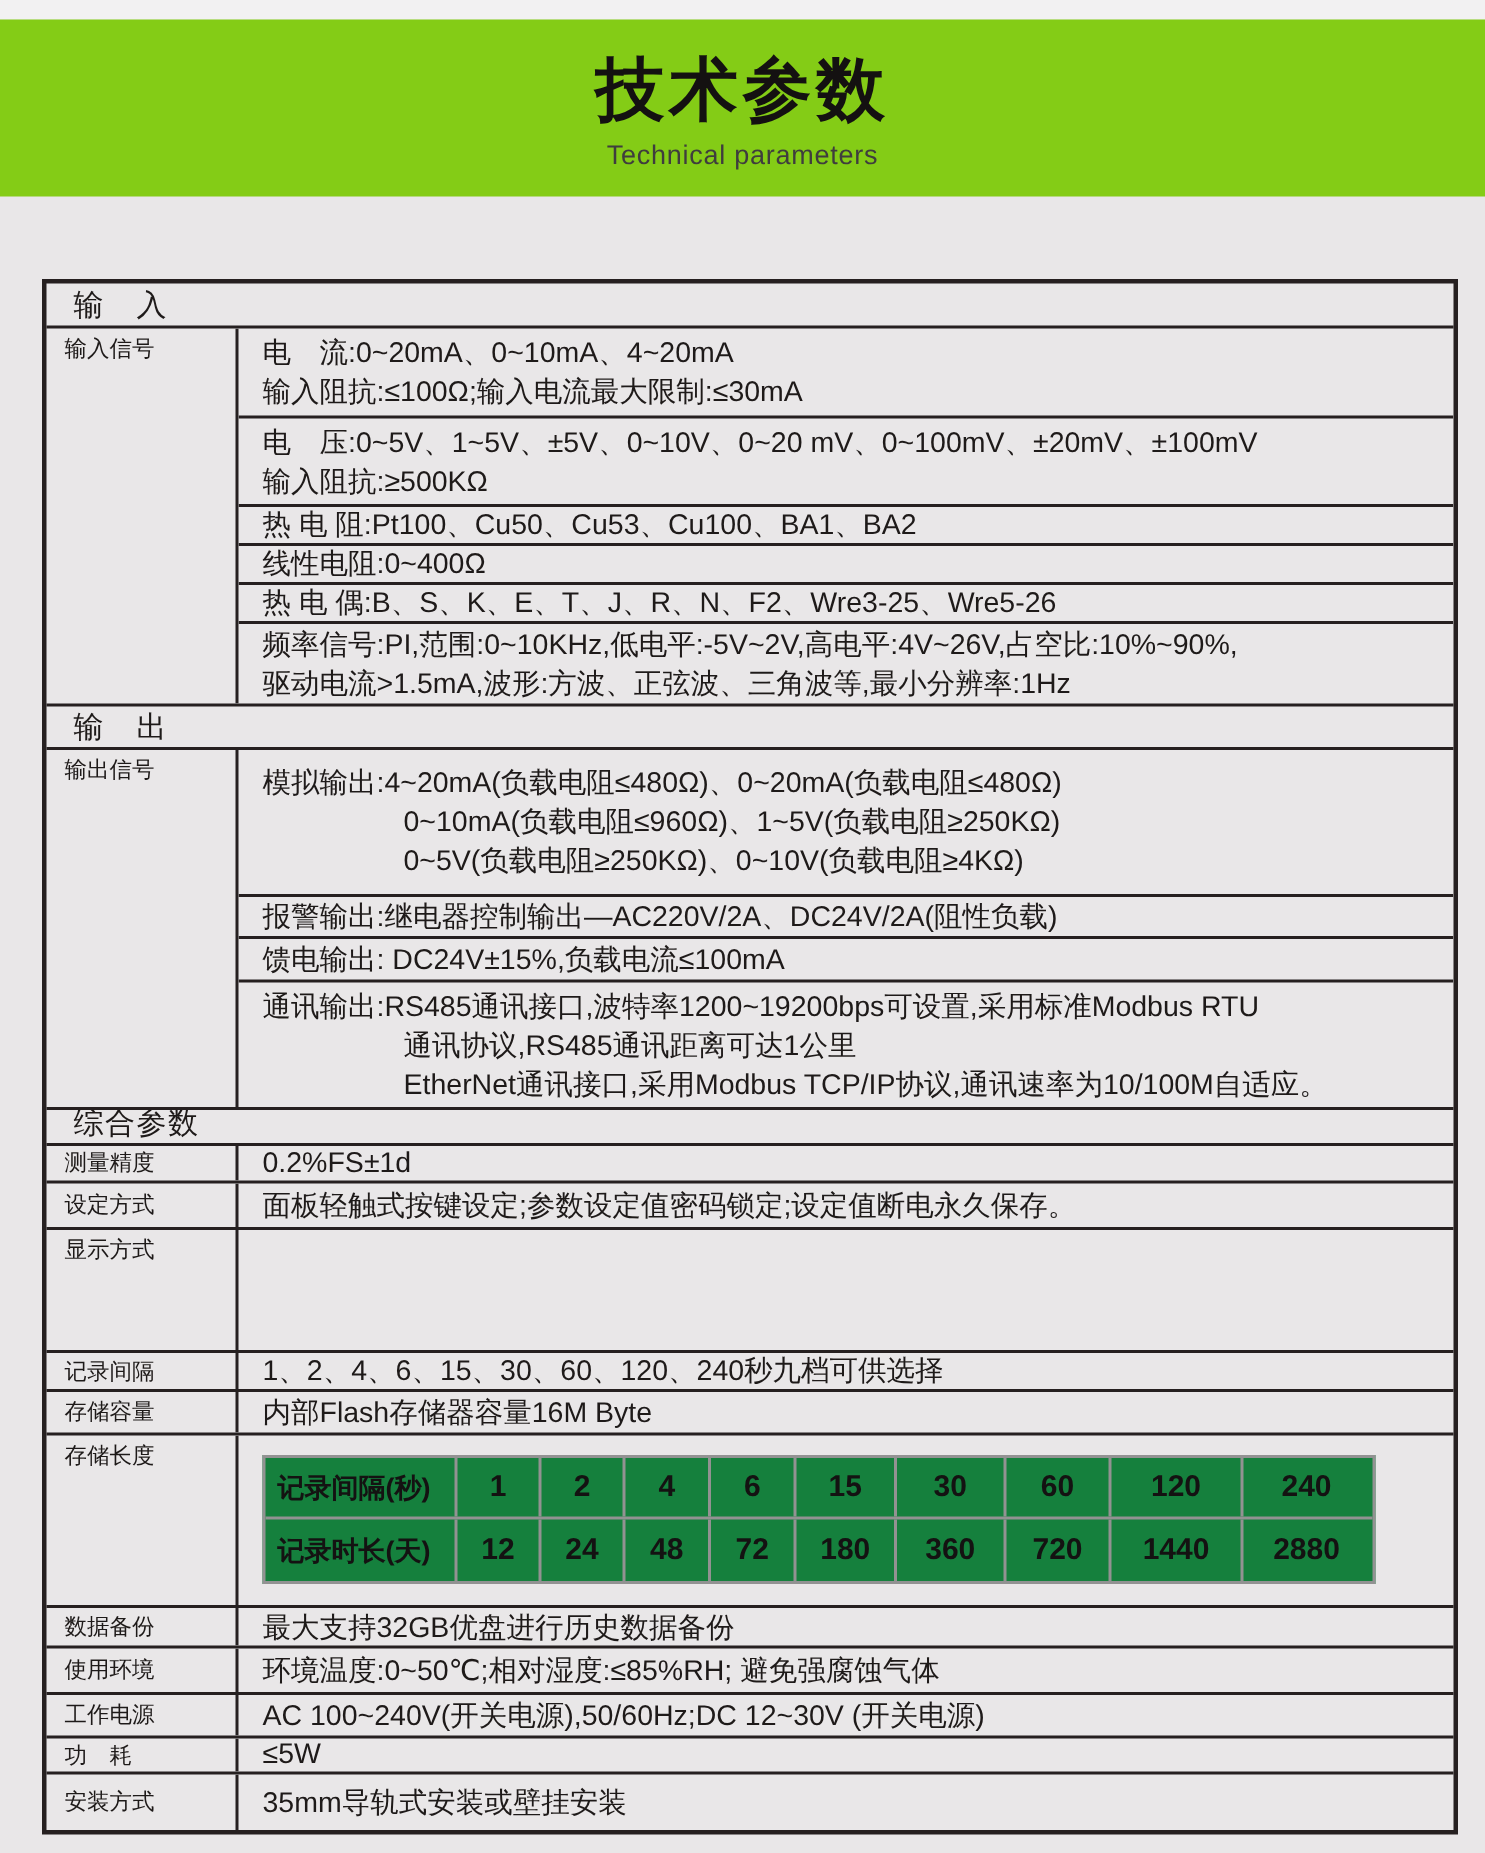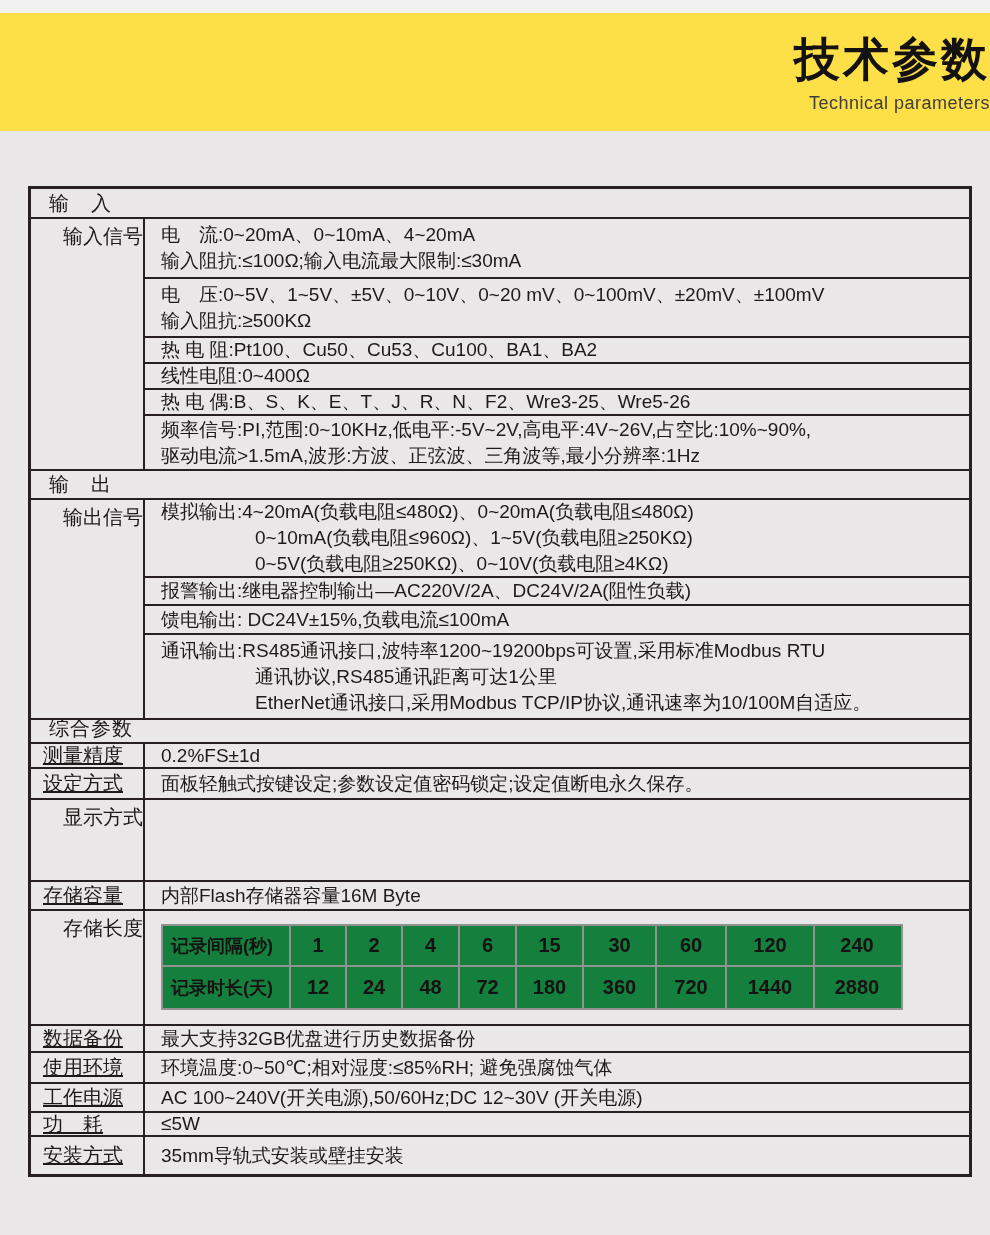--- a/index.html
+++ b/index.html
@@ -8,38 +8,38 @@
     position:relative;
     width:990px; height:1235px;
     background:#e9e7e8;
     font-family:"Liberation Sans","DejaVu Sans",sans-serif;
     color:#1e1a19;
     overflow:hidden;
   }
   .top-strip { position:absolute; left:0; top:0; width:990px; height:13px; background:#f2f1f2; }
   .title-band {
     position:absolute; left:0; top:13px; width:990px; height:118px;
-    background:#fde047; text-align:right;
+    background:#84cc16; text-align:center;
   }
   .title { font-size:46px; font-weight:700; letter-spacing:3px; color:#141111; padding-top:16px; }
   .subtitle { font-size:18px; color:#3f3d3e; margin-top:2px; letter-spacing:0.5px; }
 
   .spec-table {
     position:absolute; left:28px; top:186px; width:944px;
     border:3px solid #262020; font-size:19px;
   }
   .row { display:flex; border-bottom:2px solid #262020; overflow:hidden; }
   .row:last-child { border-bottom:none; }
   .section-row { align-items:flex-end; padding-left:18px; font-size:20px; letter-spacing:1px; }
   .lbl {
-    width:114px; flex-shrink:0; border-right:2px solid #262020;
-    font-size:20px; overflow:hidden;text-align:right;
+    width:128px; flex-shrink:0; border-right:2px solid #262020;
+    font-size:15px; overflow:hidden;
   }
   .lbl.top { padding:4px 0 0 12px; }
-  .lbl.mid { display:flex; align-items:center; padding-left:12px;text-decoration:underline; }
+  .lbl.mid { display:flex; align-items:center; padding-left:12px; }
   .content-col { flex:1; display:flex; flex-direction:column; overflow:hidden; }
   .subrow {
     border-bottom:2px solid #262020;
     display:flex; flex-direction:column; justify-content:center;
     padding-left:16px; overflow:hidden;
   }
   .subrow:last-child { border-bottom:none; }
   .val {
     flex:1; display:flex; flex-direction:column; justify-content:center;
     padding-left:16px; overflow:hidden;
@@ -105,21 +105,21 @@
     </div>
   </div>
 
   <div class="row section-row" style="height:29px">
     <span>输　出</span>
   </div>
 
   <div class="row">
     <div class="lbl top">输出信号</div>
     <div class="content-col">
-      <div class="subrow" style="height:78px">
+      <div class="subrow" style="height:98px">
         <div class="line">模拟输出:4~20mA(负载电阻≤480Ω)、0~20mA(负载电阻≤480Ω)</div>
         <div class="line indent">0~10mA(负载电阻≤960Ω)、1~5V(负载电阻≥250KΩ)</div>
         <div class="line indent">0~5V(负载电阻≥250KΩ)、0~10V(负载电阻≥4KΩ)</div>
       </div>
       <div class="subrow" style="height:28px">
         <div class="line">报警输出:继电器控制输出—AC220V/2A、DC24V/2A(阻性负载)</div>
       </div>
       <div class="subrow" style="height:29px">
         <div class="line">馈电输出: DC24V±15%,负载电流≤100mA</div>
       </div>
@@ -146,20 +146,26 @@
     <div class="lbl mid">设定方式</div>
     <div class="val">
       <div class="line">面板轻触式按键设定;参数设定值密码锁定;设定值断电永久保存。</div>
     </div>
   </div>
 
   <div class="row" style="height:82px">
     <div class="lbl top">显示方式</div>
   </div>
 
+  <div class="row" style="height:26px">
+    <div class="lbl mid">记录间隔</div>
+    <div class="val">
+      <div class="line">1、2、4、6、15、30、60、120、240秒九档可供选择</div>
+    </div>
+  </div>
 
   <div class="row" style="height:29px">
     <div class="lbl mid">存储容量</div>
     <div class="val">
       <div class="line">内部Flash存储器容量16M Byte</div>
     </div>
   </div>
 
   <div class="row" style="height:115px">
     <div class="lbl top">存储长度</div>

